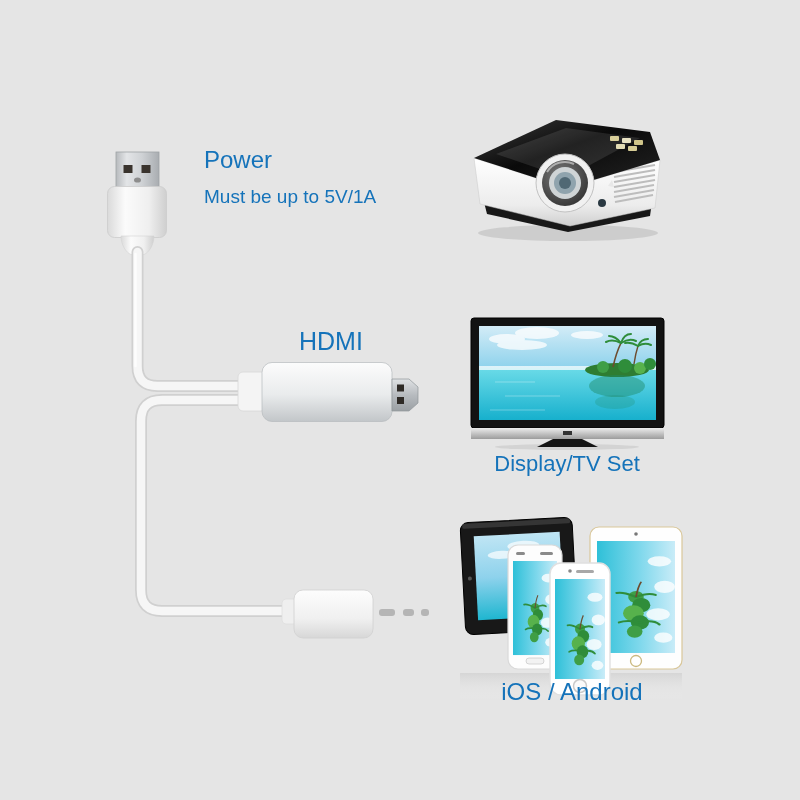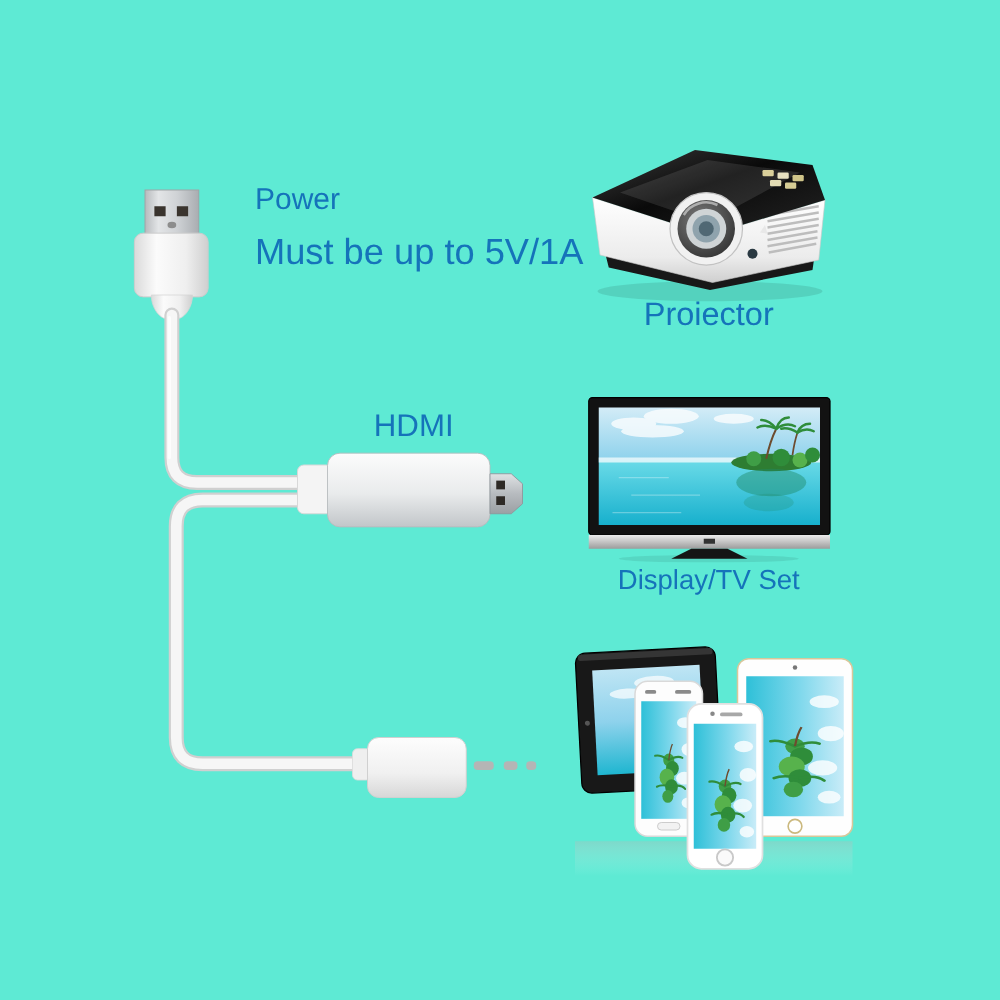--- a/index.html
+++ b/index.html
@@ -1,26 +1,26 @@
 <!DOCTYPE html>
 <html><head>
 <meta charset="utf-8">
 <style>
   html,body{margin:0;padding:0;background:#fff;}
   .canvas{
-    position:relative;width:800px;height:800px;background:#5eead4;overflow:hidden;
+    position:relative;width:800px;height:800px;background:#e5e5e5;overflow:hidden;
     font-family:"Liberation Sans", sans-serif;
   }
   .abs{position:absolute;}
   .lbl{
     position:absolute;color:#1573ba;line-height:1.1;white-space:nowrap;
     font-family:"Liberation Sans", sans-serif;
   }
   .power-title{left:204px;top:147px;font-size:24px;}
-  .power-note{left:204px;top:187px;font-size:29px;}
+  .power-note{left:204px;top:187px;font-size:19px;}
   .hdmi-label{left:299px;top:328px;font-size:25px;text-align:right;}
   .caption{
     position:absolute;color:#1573ba;text-align:center;white-space:nowrap;
   }
   .cap-projector{left:462px;top:236px;width:210px;font-size:26px;}
   .cap-tv{left:462px;top:451px;width:210px;font-size:22px;}
   .cap-devices{left:452px;top:678px;width:240px;font-size:24px;}
   svg{display:block;}
 </style>
 </head>
@@ -150,21 +150,20 @@
       <circle cx="103" cy="85" r="29" fill="#f1f1f1" stroke="#c2c2c2" stroke-width="1"></circle>
       <circle cx="103" cy="85" r="23" fill="url(#lensRing)"></circle>
       <circle cx="103" cy="85" r="16" fill="#cfd4d6"></circle>
       <circle cx="103" cy="85" r="11" fill="#8fa3ad"></circle>
       <circle cx="103" cy="85" r="6" fill="#506874"></circle>
       <path d="M85,74 A21,21 0 0 1 112,66" fill="none" stroke="#ffffff" stroke-width="2" opacity="0.5"></path>
     </g>
     <circle cx="140" cy="105" r="4" fill="#2a3942"></circle>
     <path d="M146,88 l4,-6 l2,7 z" fill="#e8e8e8"></path>
   </svg>
-  <div class="caption cap-projector">Proiector</div>
 
   <svg class="abs" style="left:465px;top:312px" width="205" height="138" viewBox="0 0 205 138">
     <defs>
       <linearGradient id="skyG" x1="0" y1="0" x2="0" y2="1">
         <stop offset="0" stop-color="#d3ecf7"></stop>
           <stop offset="1" stop-color="#8ed2ec"></stop>
       </linearGradient>
       <linearGradient id="seaG" x1="0" y1="0" x2="0" y2="1">
         <stop offset="0" stop-color="#6bdbe8"></stop>
           <stop offset="1" stop-color="#17b0cd"></stop>
@@ -288,14 +287,15 @@
     </g>
 
     <g>
       <rect x="98" y="48" width="60" height="132" rx="11" fill="#ffffff" stroke="#e0e0e0" stroke-width="1.4"></rect>
       <circle cx="118" cy="56" r="1.8" fill="#888"></circle>
       <rect x="124" y="55" width="18" height="3" rx="1.5" fill="#a8a8a8"></rect>
       <use href="#beachV" transform="translate(103,64) scale(0.833,0.909)"></use>
       <circle cx="128" cy="171" r="6.5" fill="#fafafa" stroke="#c9c9c9" stroke-width="1.5"></circle>
     </g>
   </svg>
+  <div class="caption cap-devices">iOS / Android</div>
 
 </div>
 
 </body></html>

